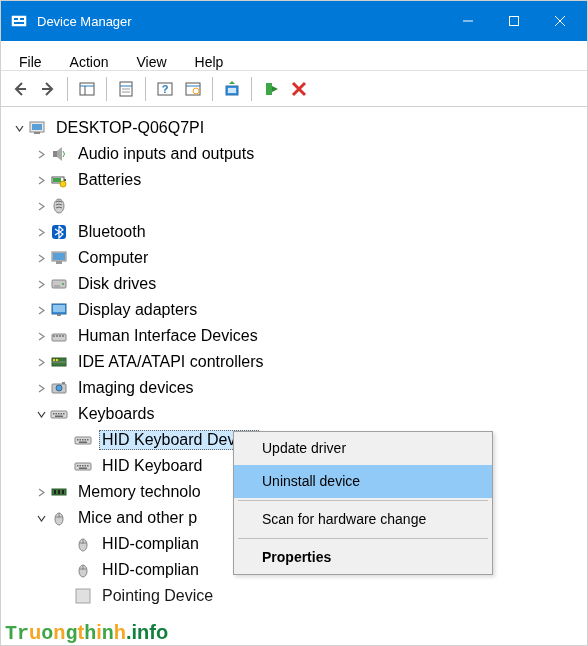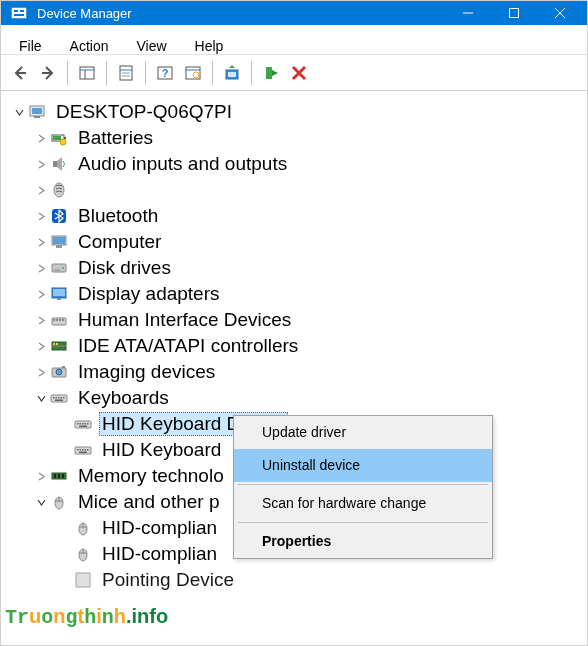--- a/index.html
+++ b/index.html
@@ -1,37 +1,37 @@
 <!DOCTYPE html>
 <html><head>
 <meta charset="utf-8">
 <style>
   * { box-sizing: border-box; margin: 0; padding: 0; font-family: "Segoe UI", Tahoma, sans-serif; }
   body { background: #fff; width: 588px; height: 646px; overflow: hidden; border: 1px solid #d0d0d0; }
 
   
-  .titlebar { background: #0078d7; color: #fff; height: 24px; display: flex; align-items: center; padding: 0 4px 0 10px; }
+  .titlebar { background: #0078d7; color: #fff; height: 40px; display: flex; align-items: center; padding: 0 4px 0 10px; }
   .titlebar .app-icon { width: 16px; height: 16px; margin-right: 10px; }
   .titlebar .title { font-size: 13px; flex: 1; }
   .titlebar .win-controls { display: flex; }
   .titlebar .win-btn { width: 46px; height: 36px; display: flex; align-items: center; justify-content: center; }
   .titlebar .win-btn svg { stroke: #fff; }
 
   
   .menubar { background: #fff; height: 30px; display: flex; align-items: center; padding: 0 4px; border-bottom: 1px solid #e0e0e0; }
   .menubar .menu-item { padding: 4px 14px; font-size: 14px; margin-top: 12px; }
 
   
   .toolbar { background: #fff; height: 36px; display: flex; align-items: center; padding: 0 6px; border-bottom: 1px solid #d0d0d0; gap: 2px; }
   .toolbar .tb-btn { width: 26px; height: 26px; display: flex; align-items: center; justify-content: center; }
   .toolbar .sep { width: 1px; height: 24px; background: #c0c0c0; margin: 0 4px; }
 
   
   .content { background: #fff; padding: 8px 4px; position: relative; height: calc(100% - 102px); overflow: hidden; }
-  .tree { font-size: 19px; color: #000; }
+  .tree { font-size: 16px; color: #000; }
   .tree-row { display: flex; align-items: center; height: 26px; white-space: nowrap; }
   .tree-row .expander { width: 16px; height: 16px; display: flex; align-items: center; justify-content: center; flex-shrink: 0; }
   .tree-row .node-icon { width: 20px; height: 20px; margin-right: 6px; flex-shrink: 0; display: flex; align-items: center; justify-content: center; }
   .tree-row .label { padding: 1px 3px; }
   .tree-row.selected .label { background: #cce8ff; border: 1px dotted #666; padding: 0 2px; }
   .indent-0 { padding-left: 6px; }
   .indent-1 { padding-left: 28px; }
   .indent-2 { padding-left: 52px; }
 
   
@@ -175,42 +175,42 @@
 
     <div id="tree-body">
         <div class="tree-row indent-1">
           <span class="expander">
             <svg class="chev" viewBox="0 0 11 11">
               <path d="M3 2 L8 5.5 L3 9" stroke="#888" fill="none" stroke-width="1.2"></path>
             </svg>
           </span>
           <span class="node-icon">
             <svg width="18" height="18" viewBox="0 0 18 18">
+              <rect x="3" y="6" width="4" height="6" fill="#888"></rect>
+              <path d="M7 6 L12 2 L12 16 L7 12 Z" fill="#aaa"></path>
+              <path d="M13 6 Q16 9 13 12" stroke="#3fa648" fill="none"></path>
+            </svg>
+          </span>
+          <span class="label">Audio inputs and outputs</span>
+        </div>
+        <div class="tree-row indent-1">
+          <span class="expander">
+            <svg class="chev" viewBox="0 0 11 11">
+              <path d="M3 2 L8 5.5 L3 9" stroke="#888" fill="none" stroke-width="1.2"></path>
+            </svg>
+          </span>
+          <span class="node-icon">
+            <svg width="18" height="18" viewBox="0 0 18 18">
               <rect x="2" y="6" width="12" height="6" fill="#fff" stroke="#555"></rect>
               <rect x="14" y="8" width="2" height="2" fill="#555"></rect>
               <rect x="3" y="7" width="8" height="4" fill="#3fa648"></rect>
               <circle cx="13" cy="13" r="3" fill="#f5d020" stroke="#caa000"></circle>
             </svg>
           </span>
           <span class="label">Batteries</span>
-        </div>
-        <div class="tree-row indent-1">
-          <span class="expander">
-            <svg class="chev" viewBox="0 0 11 11">
-              <path d="M3 2 L8 5.5 L3 9" stroke="#888" fill="none" stroke-width="1.2"></path>
-            </svg>
-          </span>
-          <span class="node-icon">
-            <svg width="18" height="18" viewBox="0 0 18 18">
-              <rect x="3" y="6" width="4" height="6" fill="#888"></rect>
-              <path d="M7 6 L12 2 L12 16 L7 12 Z" fill="#aaa"></path>
-              <path d="M13 6 Q16 9 13 12" stroke="#3fa648" fill="none"></path>
-            </svg>
-          </span>
-          <span class="label">Audio inputs and outputs</span>
         </div>
         <div class="tree-row indent-1">
           <span class="expander">
             <svg class="chev" viewBox="0 0 11 11">
               <path d="M3 2 L8 5.5 L3 9" stroke="#888" fill="none" stroke-width="1.2"></path>
             </svg>
           </span>
           <span class="node-icon">
             <svg width="18" height="18" viewBox="0 0 18 18">
               <ellipse cx="9" cy="9" rx="5" ry="7" fill="#d0d0d0" stroke="#888"></ellipse>

